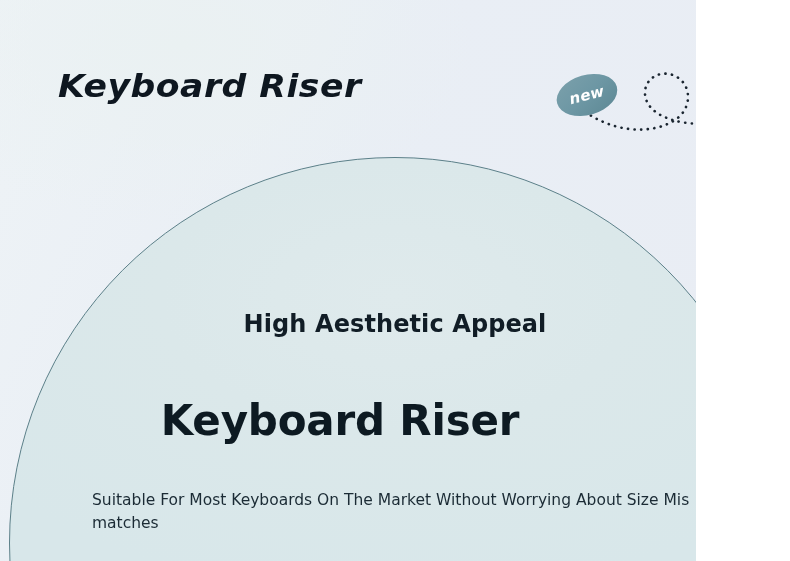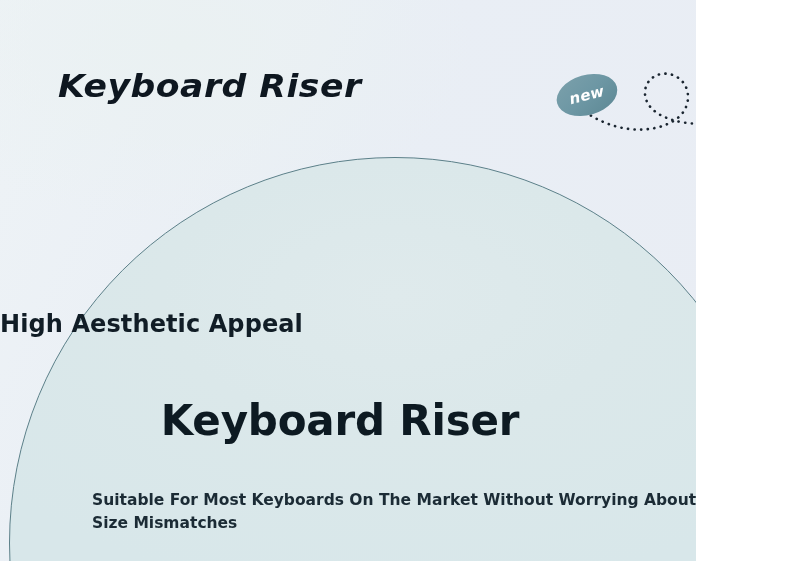--- a/index.html
+++ b/index.html
@@ -84,20 +84,21 @@
     letter-spacing: 0.3px;
     transform: rotate(2deg);
   }
 
   
   #headline {
     position: absolute;
     left: 0;
     top: 310px;
     width: 790px;
+    text-align: center;
     font-size: 24px;
     font-weight: 700;
     color: #111d26;
     letter-spacing: 0.1px;
   }
   #title {
     position: absolute;
     left: 0;
     top: 396px;
     width: 680px;
@@ -107,21 +108,21 @@
     color: #0d1a22;
     letter-spacing: -0.2px;
   }
   #subtitle {
     position: absolute;
     left: 92px;
     top: 489px;
     width: 608px;
     font-size: 15.5px;
     line-height: 23px;
-    font-weight: 700;
+    font-weight: 400;
     color: #1b2b35;
     word-break: break-all;
   }
 </style>
 </head>
 <body>
 
 <div id="banner">
 
   <div id="hero-circle"></div>

